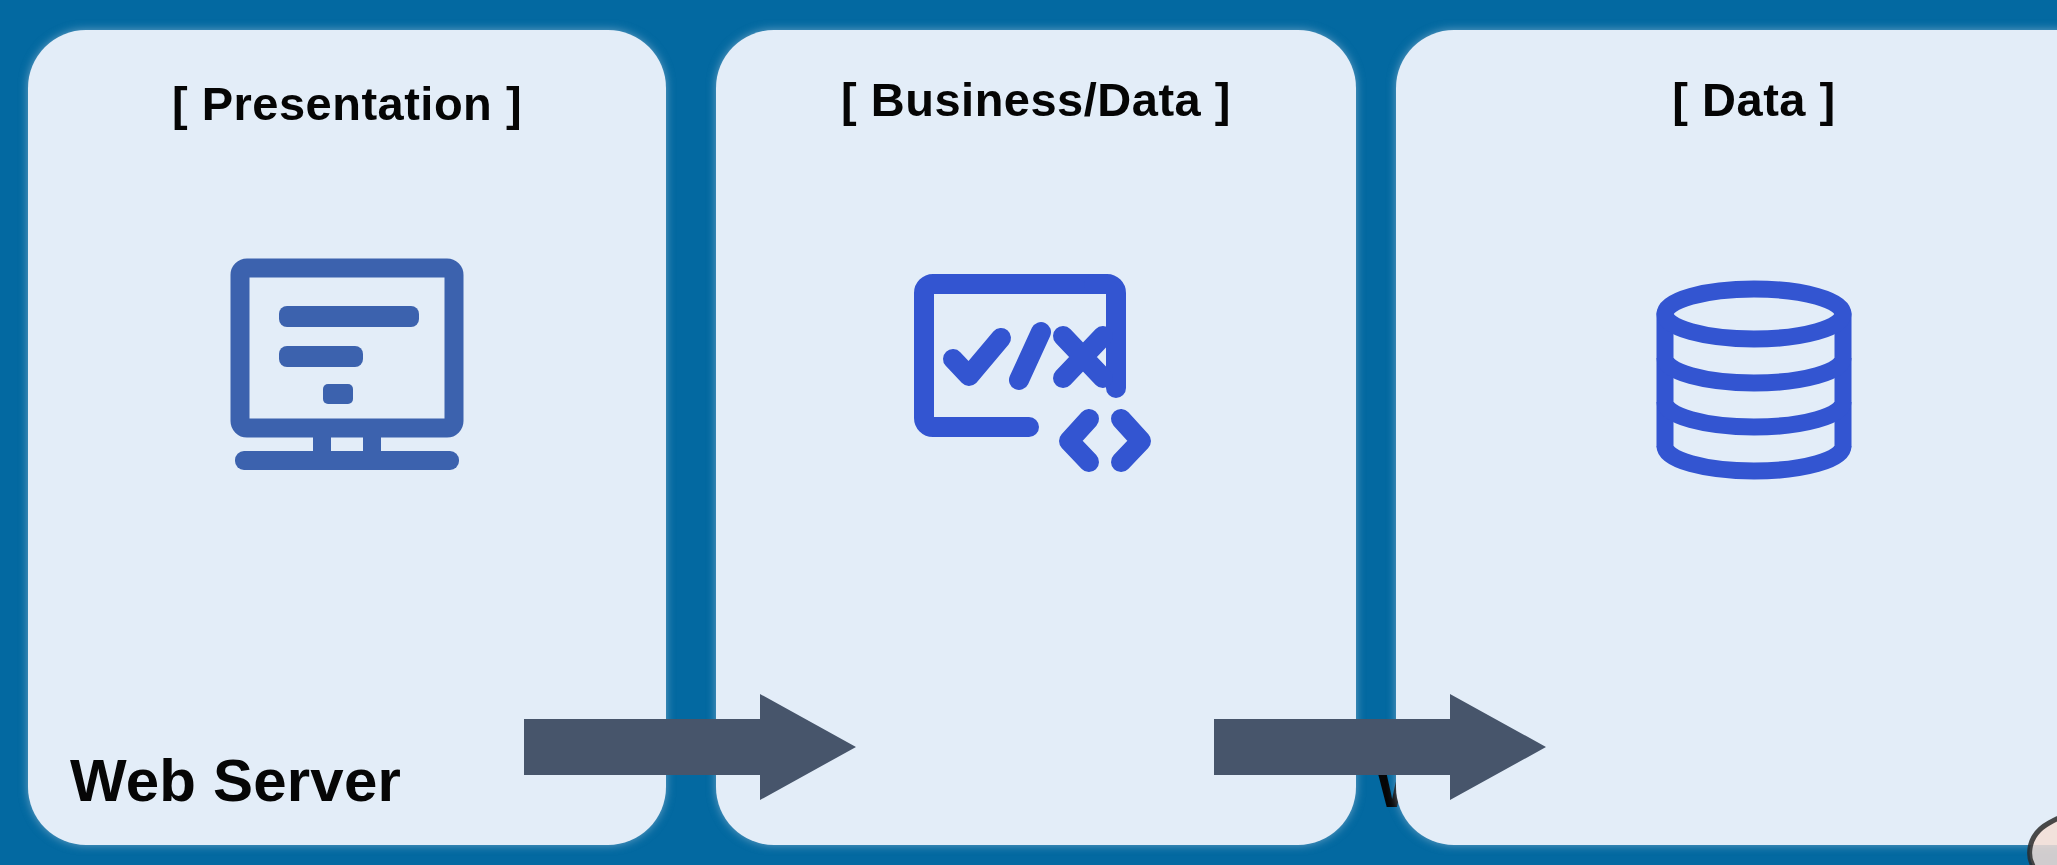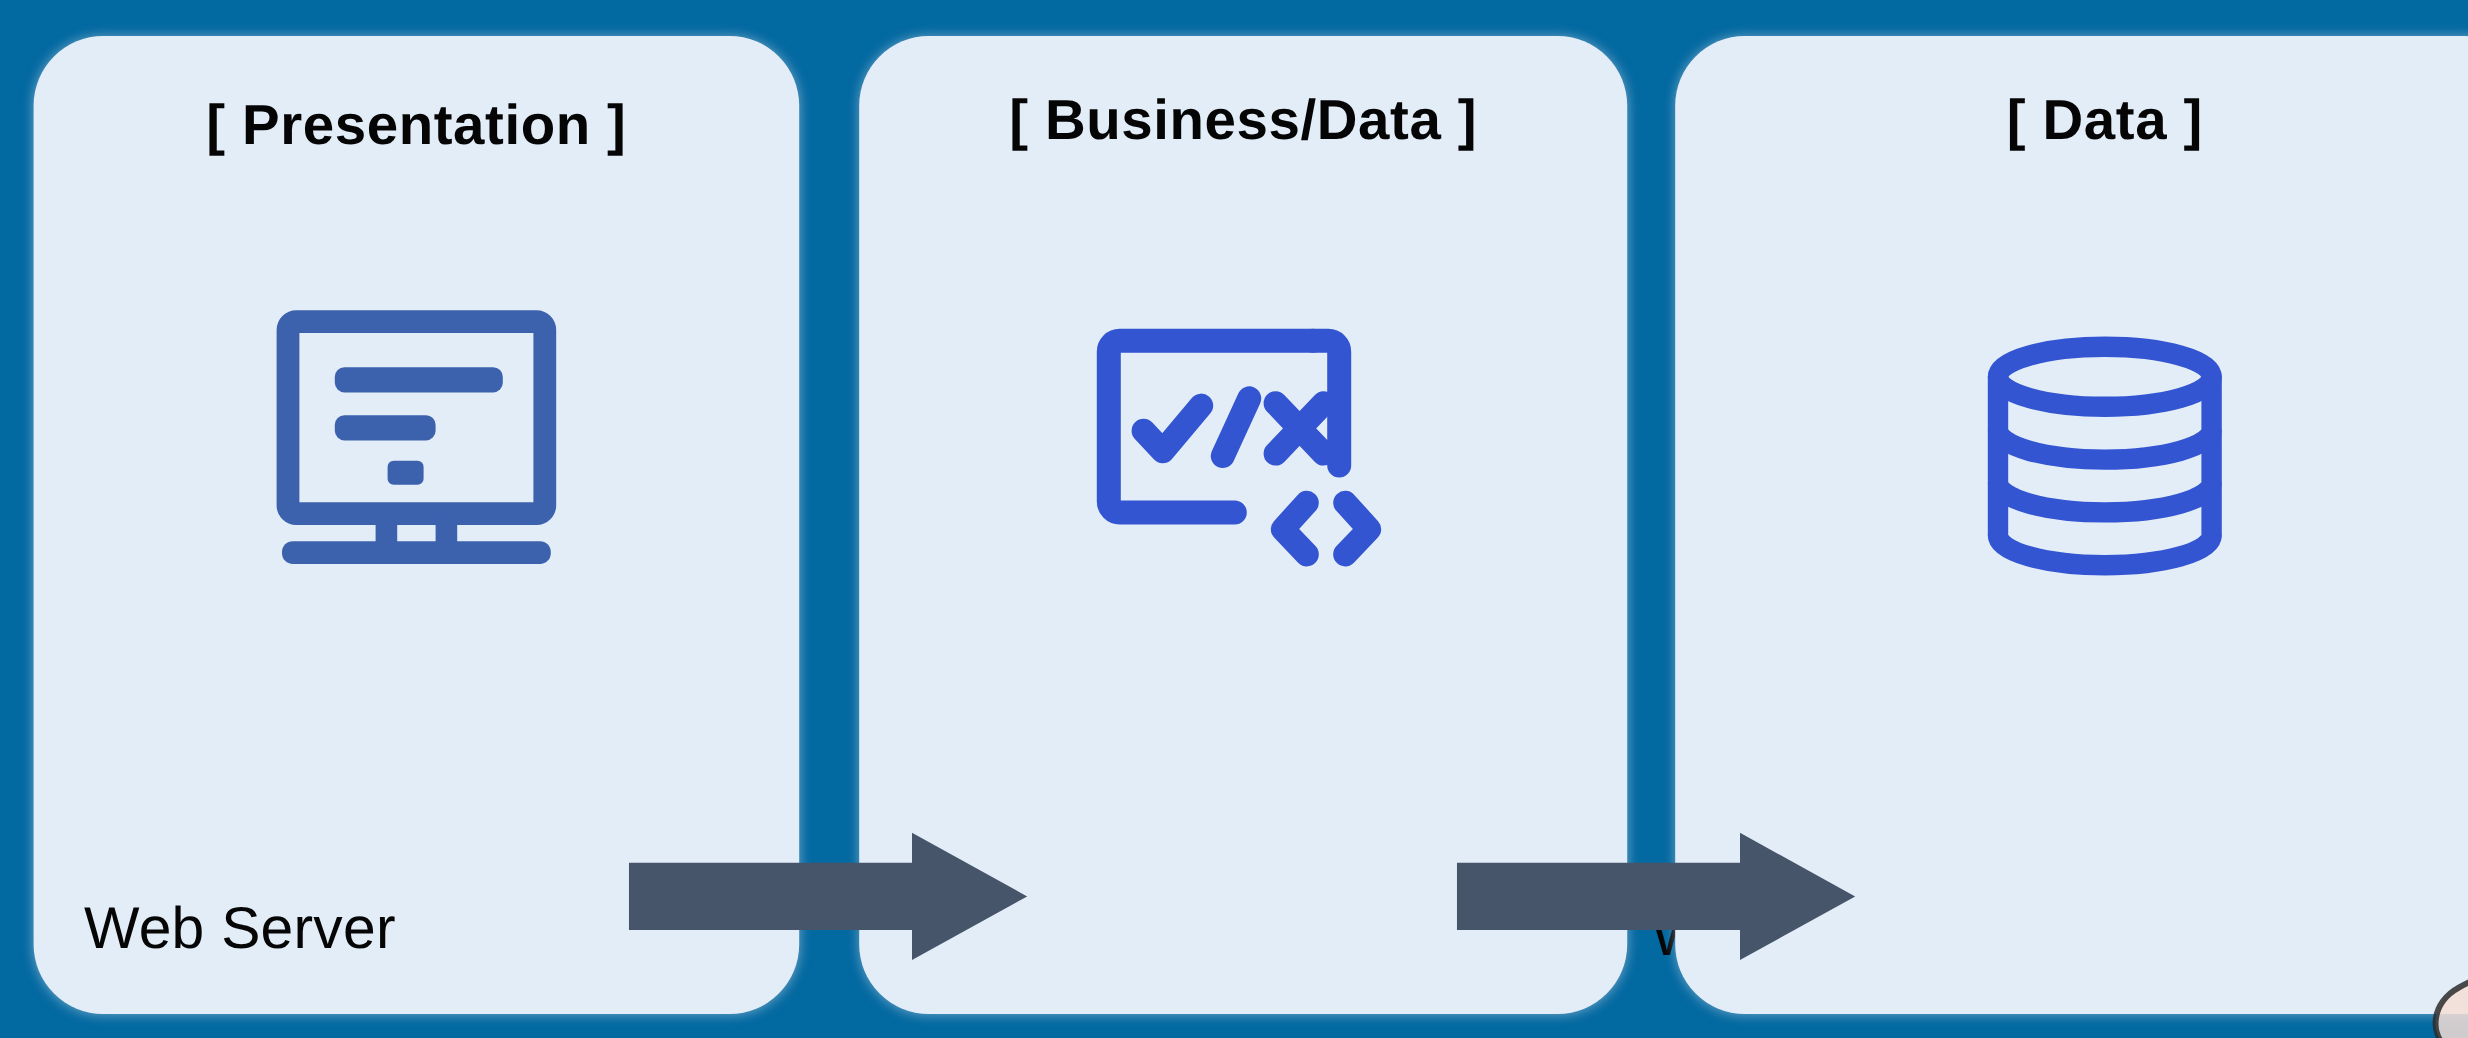--- a/index.html
+++ b/index.html
@@ -53,22 +53,22 @@
     position: absolute;
     left: 50%;
     transform: translateX(-50%);
   }
   #icon-monitor-wrap  { top: 228px; }
   #icon-codeboard-wrap{ top: 240px; }
   #icon-database-wrap { top: 250px; }
 
   .card-label {
     position: absolute;
-    font-size: 49px;
-    font-weight: normal;
+    font-size: 60px;
+    font-weight: bold;
     color: #060606;
     white-space: nowrap;
     letter-spacing: 0.2px;
   }
   #label-web-server { left: 42px;  top: 716px; }
   #label-was-server { left: 660px; top: 722px; }
 
   
   .flow-arrow {
     position: absolute;

